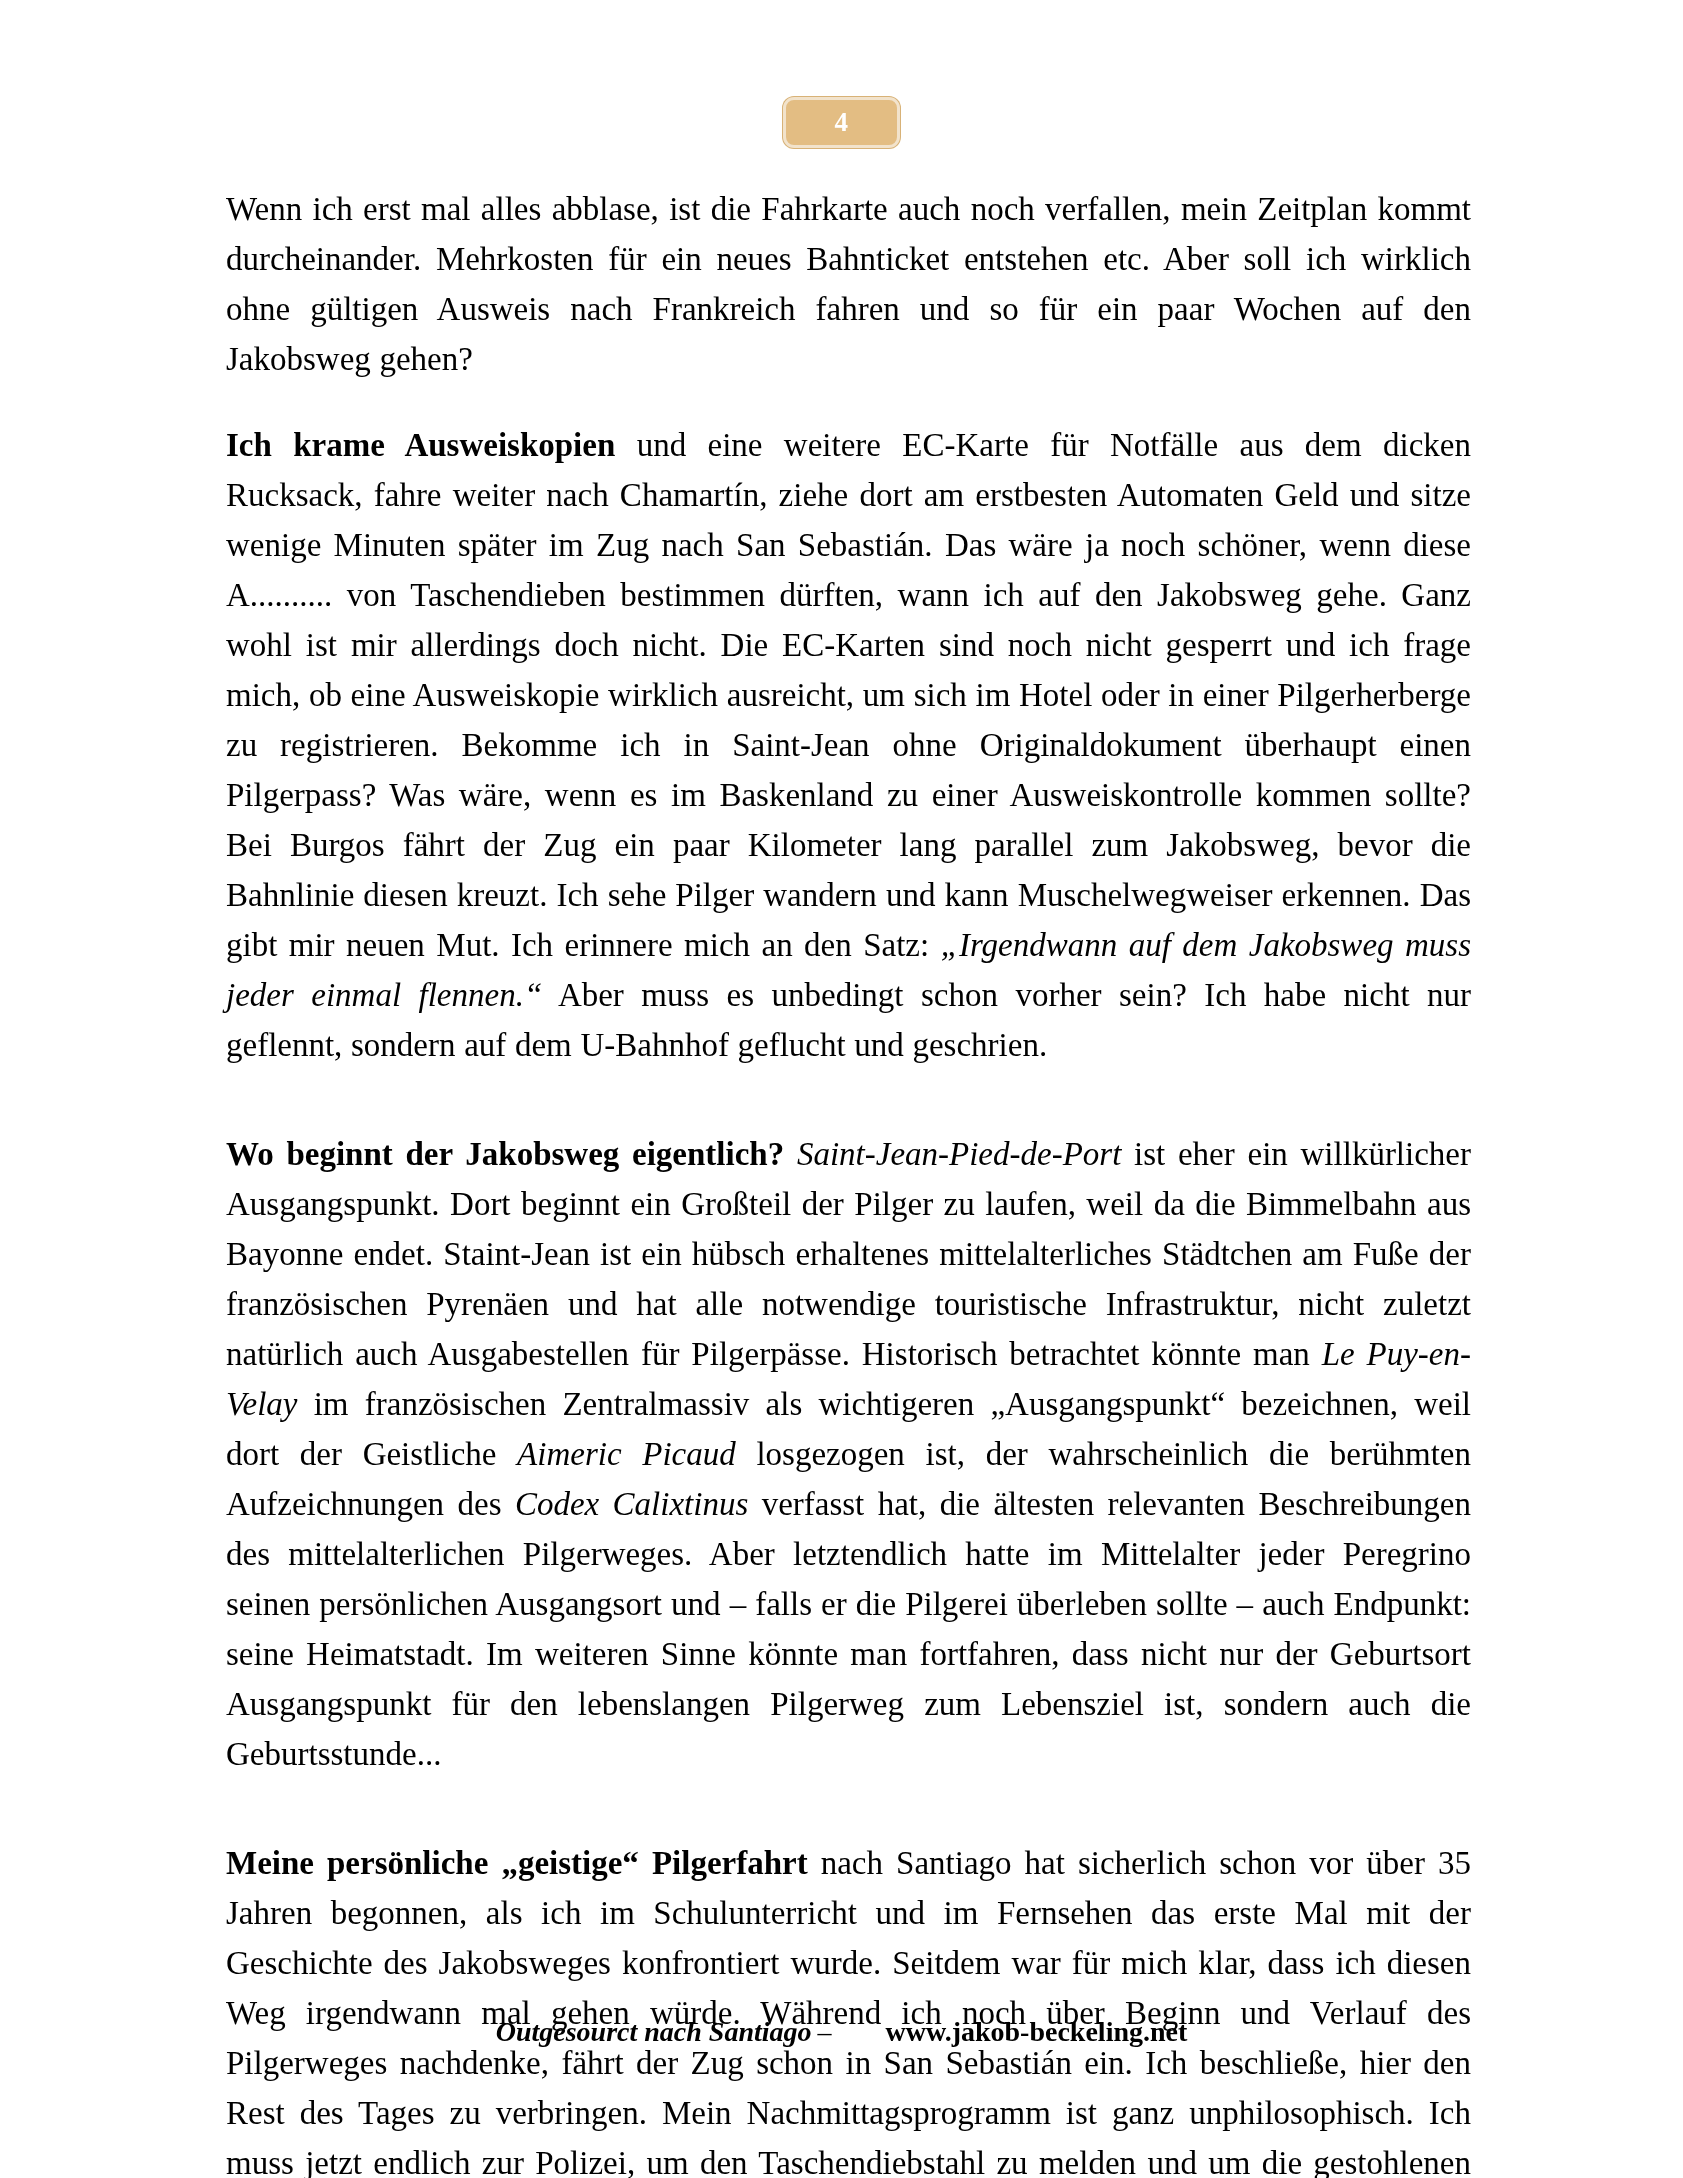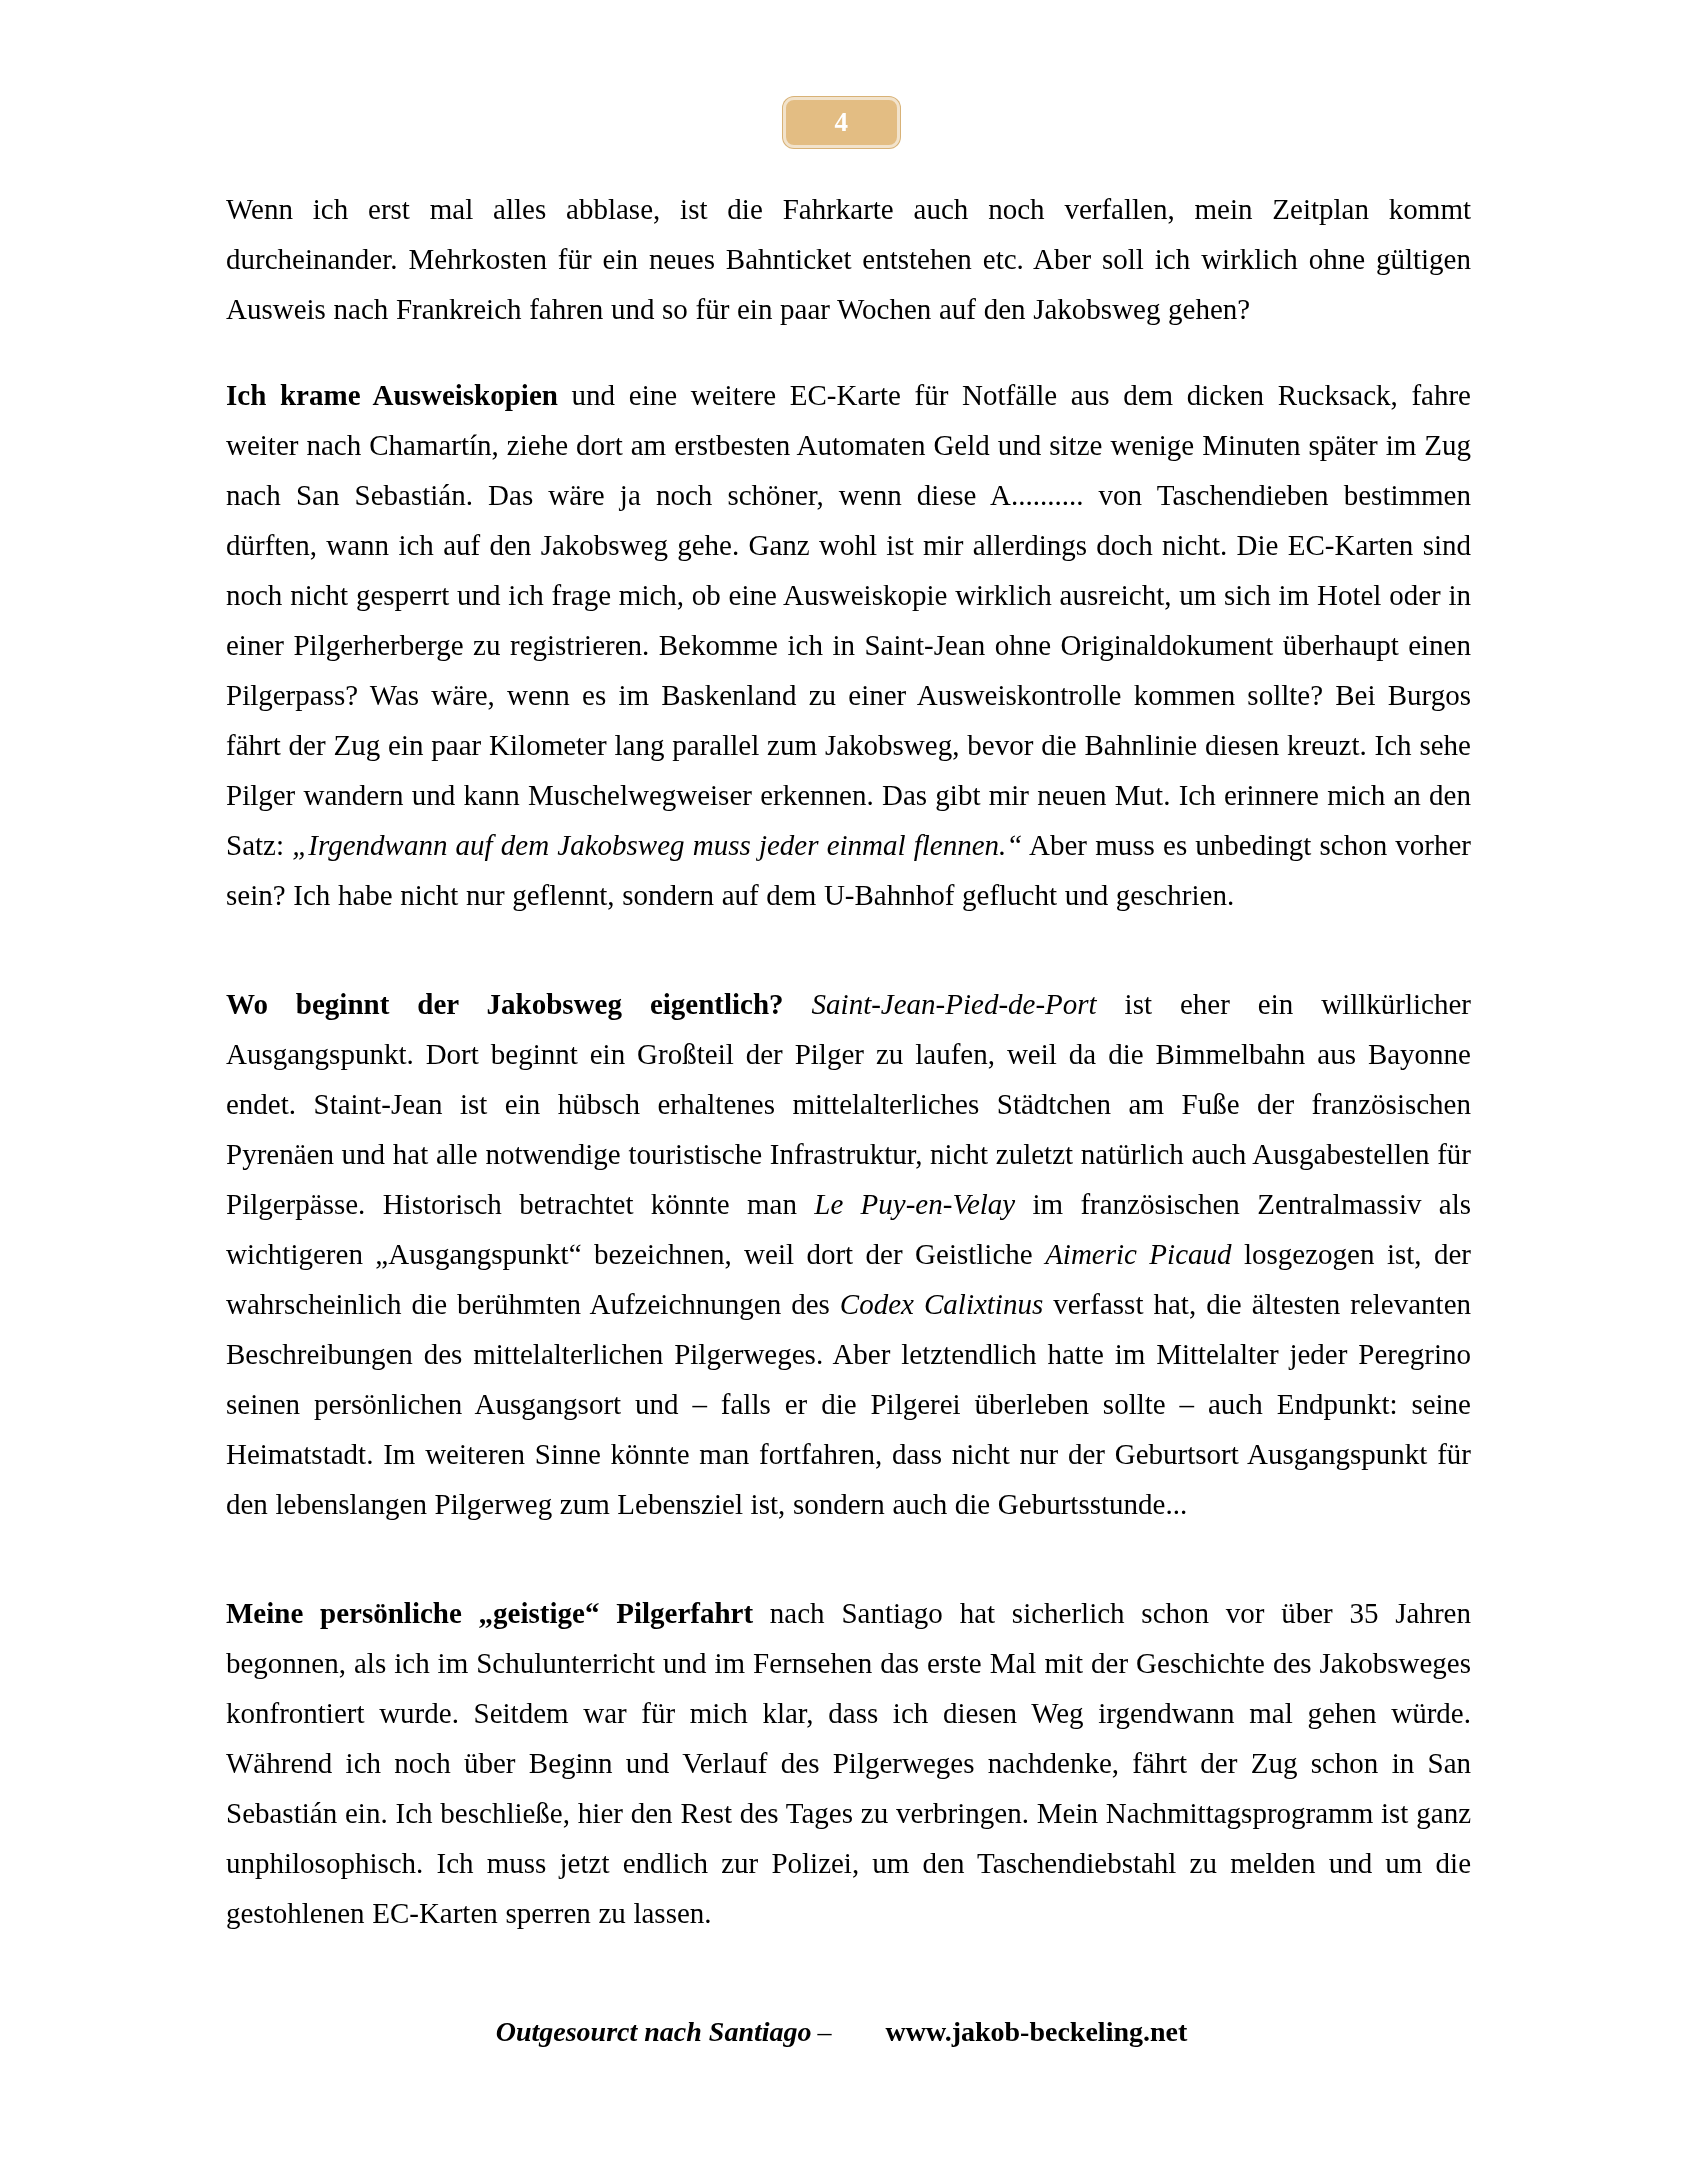--- a/index.html
+++ b/index.html
@@ -59,21 +59,21 @@
     position: absolute;
     top: 184px;
     left: 226px;
     width: 1245px;
   }
 
   p.para {
     margin: 0 0 0 0;
     text-align: justify;
     text-justify: inter-word;
-    font-size: 29px;
+    font-size: 33px;
     line-height: 50px;
     font-family: "Liberation Serif", "DejaVu Serif", serif;
     -webkit-hyphens: none;
     hyphens: none;
     word-spacing: 0.4px;
   }
   p.para + p.para { margin-top: 36px; }
   p.gap-big { margin-top: 59px !important; }
 
   b.strong { font-weight: bold; }

